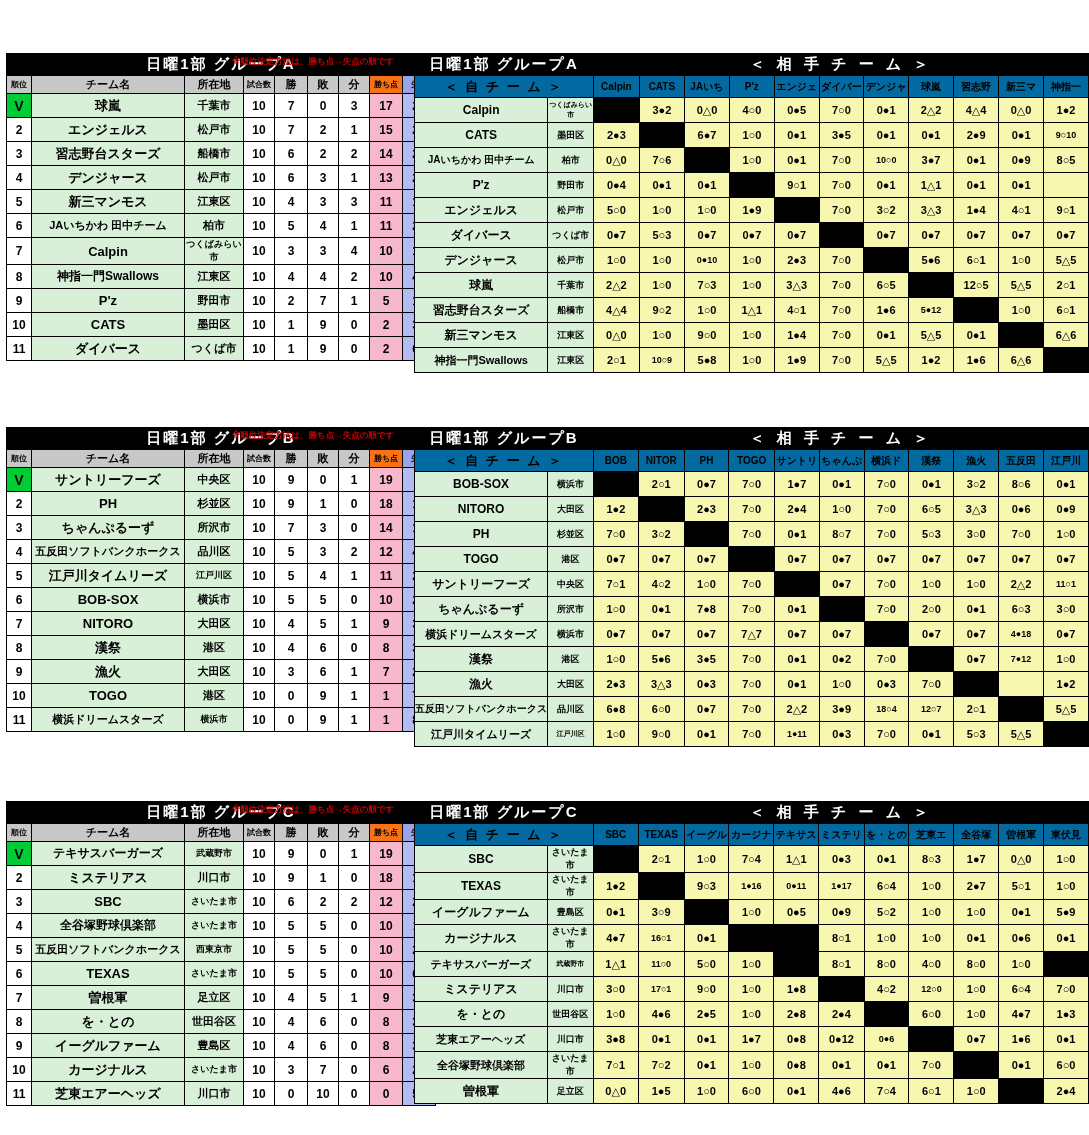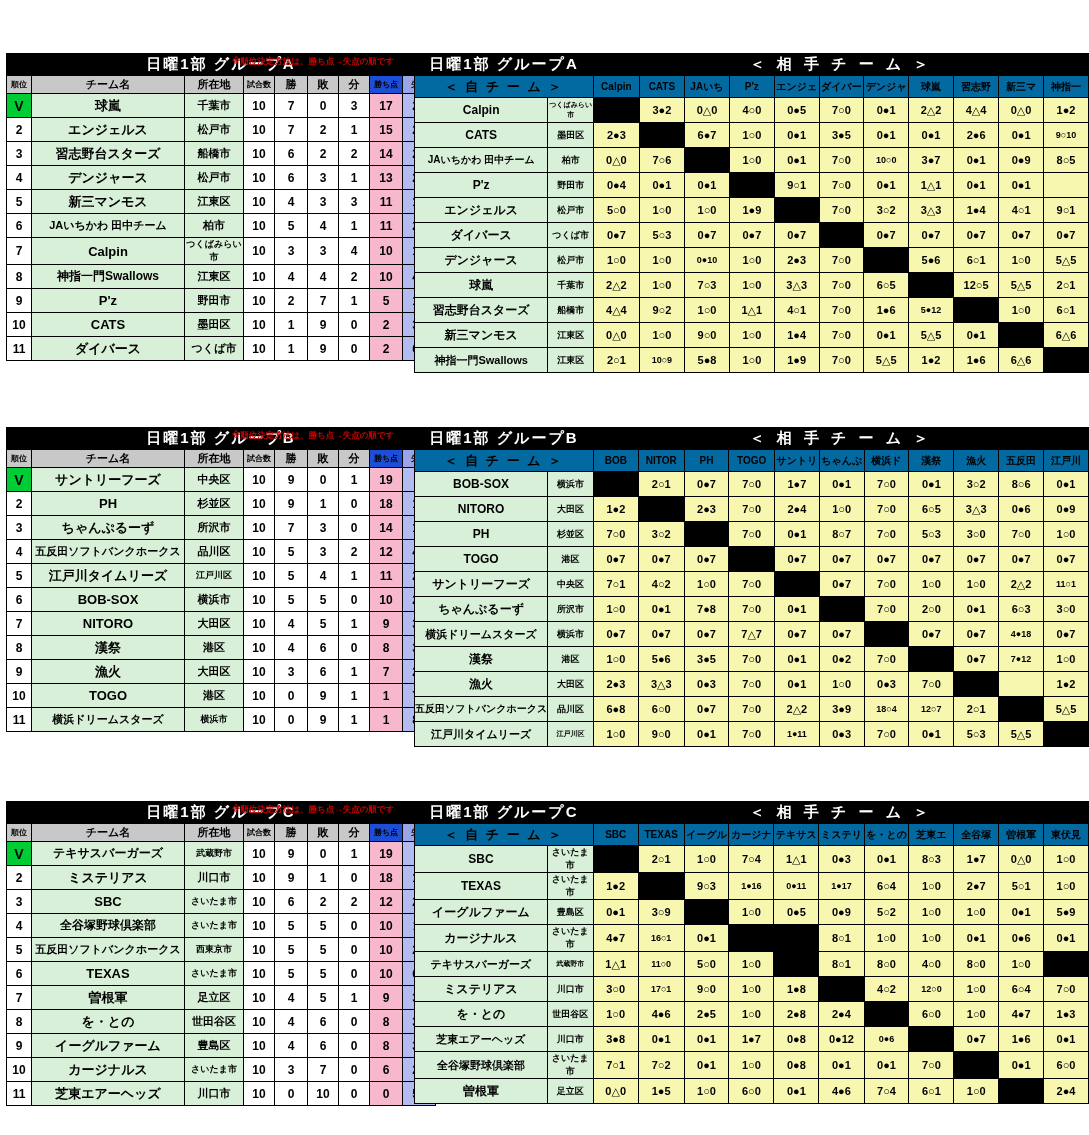--- a/index.html
+++ b/index.html
@@ -7,21 +7,21 @@
   .page{position:relative;width:1089px;height:1135px;}
   .title{text-align:center;font-size:25px;font-weight:bold;letter-spacing:1px;padding-top:7px;}
   .group{position:relative;margin-top:7px;}
   table{border-collapse:collapse;padding-left:9px;}
   td,th{border:1px solid #000;padding:0;text-align:center;vertical-align:middle;font-size:12px;font-weight:bold;}
   
   .stand{position:absolute;left:6px;}
   .stand .hdr td{background:#000;color:#fff;font-size:15px;height:21px;letter-spacing:2px;}
   .stand .colh td{background:#c8c8c8;height:17px;font-size:11px;}
   .stand .colh td.small{font-size:8px;}
-  .stand .colh td.win{background:#1d4ed8;}
+  .stand .colh td.win{background:#f97316;}
   .stand .colh td.lose{background:#9aa4e8;}
   .stand td.rank{width:24px;height:23px;background:#ffffff;font-size:12px;}
   .stand td.rank.top{background:#00cc33;color:#000;font-size:14px;}
   .stand td.team{width:152px;background:#d8f0d8;font-size:13px;}
   .stand td.team.s12{font-size:12px;}
   .stand td.team.s11{font-size:11px;}
   .stand td.city{width:58px;background:#d8f0d8;font-size:11px;}
   .stand td.city.s9{font-size:9px;}
   .stand td.g{width:30px;background:#fff;}
   .stand td.w{width:32px;background:#fff;}
@@ -233,21 +233,21 @@
             <td class="tname">CATS</td>
             <td class="tcity">墨田区</td>
             <td class="cell">2●3</td>
             <td class="cell blank"></td>
             <td class="cell">6●7</td>
             <td class="cell">1○0</td>
             <td class="cell">0●1</td>
             <td class="cell">3●5</td>
             <td class="cell">0●1</td>
             <td class="cell">0●1</td>
-            <td class="cell">2●6</td>
+            <td class="cell">2●9</td>
             <td class="cell">0●1</td>
             <td class="cell s9">9○10</td>
           </tr>
       <tr>
             <td class="tname s10">JAいちかわ 田中チーム</td>
             <td class="tcity">柏市</td>
             <td class="cell">0△0</td>
             <td class="cell">7○6</td>
             <td class="cell blank"></td>
             <td class="cell">1○0</td>

